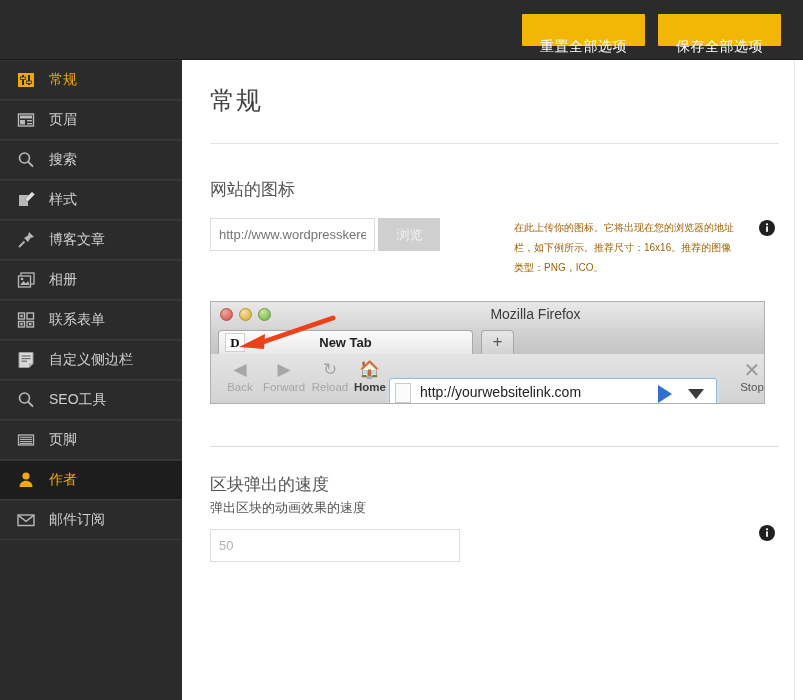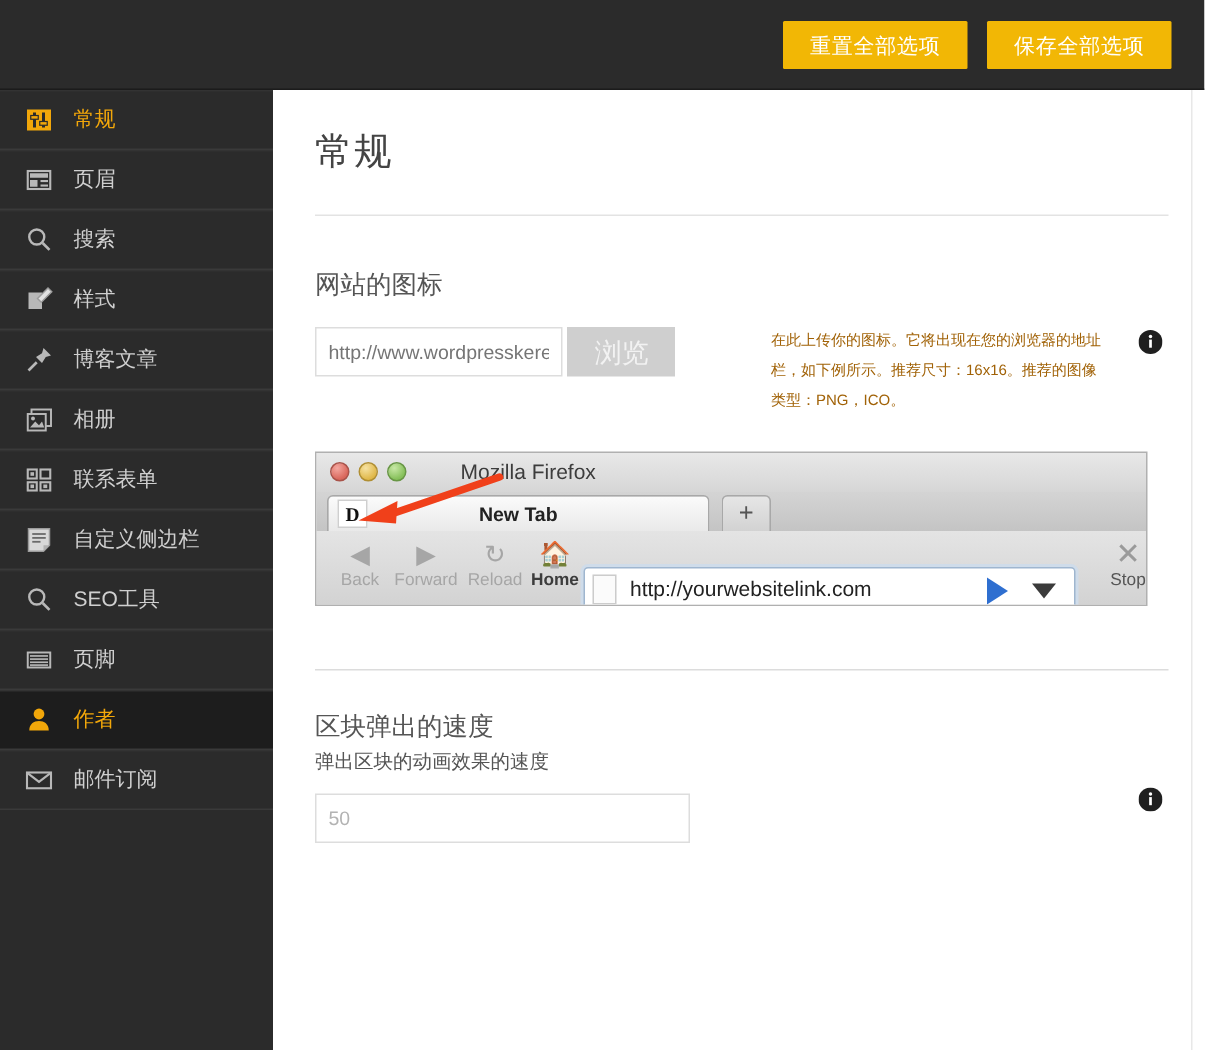--- a/index.html
+++ b/index.html
@@ -18,21 +18,21 @@
     border-bottom: 1px solid #1b1b1b;
   }
   .topbar-left { position:absolute; left:16px; top:0; height:60px; display:flex; align-items:center; gap:22px; }
   .top-link { display:flex; align-items:center; gap:7px; color:#d8d8d8; font-size:13px; cursor:pointer; }
   .top-link .ticon { width:15px; height:16px; display:block; flex:none; }
 
   .topbar-right { position:absolute; right:22px; top:0; height:60px; display:flex; align-items:center; gap:13px; }
   .btn-amber {
     background:#f2b705; color:#ffffff; border:none;
     font-size:14px; font-family:inherit;
-    padding:0 18px; height:32px; line-height:32px;
+    padding:16px 18px; height:32px; line-height:32px;
     cursor:pointer; border-radius:1px;
     letter-spacing:.5px;
   }
 
   
   .sidebar {
     position:absolute; left:0; top:60px; width:182px; height:640px;
     background:#2b2b2b;
   }
   .side-item {
@@ -68,21 +68,21 @@
 
   .txtinput {
     width:165px; height:33px;
     border:1px solid #dddddd; background:#fff;
     padding:0 8px; font-size:13px; color:#b3b3b3;
     font-family:inherit; outline:none;
   }
   .txtinput.wide { width:250px; }
   .browse-btn {
     height:33px; padding:0 18px; background:#cfcfcf; color:#f2f2f2;
-    border:none; font-size:18px; font-family:Liberation Mono, monospace; cursor:pointer;
+    border:none; font-size:13px; font-family:Liberation Mono, monospace; cursor:pointer;
     vertical-align:top; margin-left:-1px;
   }
 
   .info-ico { position:absolute; right:4px; top:2px; width:16px; height:16px; cursor:pointer; }
 
   .cbrow { display:flex; align-items:center; gap:9px; font-size:13.5px; color:#4a4a4a; cursor:pointer; }
   .cbox { width:13px; height:13px; background:#f2b705; flex:none; display:block; }
 
   .small-label { font-size:13px; color:#555; }
 
@@ -92,21 +92,21 @@
     border:1px solid #b0b0b0;
     background:linear-gradient(#ededed,#dcdcdc);
     overflow:hidden;
   }
   .bw-titlebar { height:26px; position:relative; background:linear-gradient(#e8e8e8,#d6d6d6); }
   .bw-dots { position:absolute; left:9px; top:6px; display:flex; gap:6px; }
   .dot { width:13px; height:13px; border-radius:50%; display:block; }
   .dot.r { background:radial-gradient(circle at 35% 28%, #f4a8a0, #d9675c 70%); border:1px solid #a9534a; }
   .dot.y { background:radial-gradient(circle at 35% 28%, #f6e2a2, #e0b84a 70%); border:1px solid #b08f34; }
   .dot.g { background:radial-gradient(circle at 35% 28%, #c8e8a6, #86c05a 70%); border:1px solid #689645; }
-  .bw-apptitle { position:absolute; left:0; right:0; top:4px; font-size:14px; color:#3c3c3c; padding-left:96px; }
+  .bw-apptitle { position:absolute; left:0; right:0; top:4px; text-align:center; font-size:14px; color:#3c3c3c; padding-left:96px; }
 
   .bw-tabs { height:26px; position:relative; background:linear-gradient(#d4d4d4,#c4c4c4); }
   .tab-active {
     position:absolute; left:7px; top:2px; width:255px; height:24px;
     background:linear-gradient(#fbfbfb,#e9e9e9);
     border:1px solid #a8a8a8; border-bottom:none;
     border-radius:4px 4px 0 0;
     font-size:13px; color:#222; text-align:center; line-height:23px; font-weight:bold;
   }
   .tab-fav { position:absolute; left:6px; top:2px; width:20px; height:19px;

